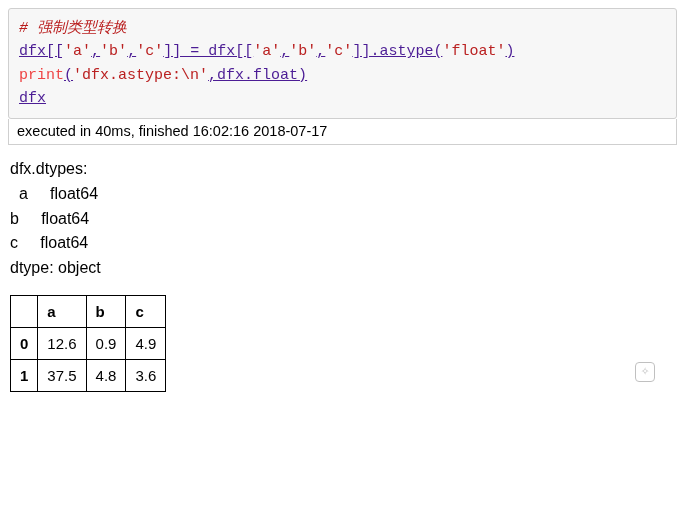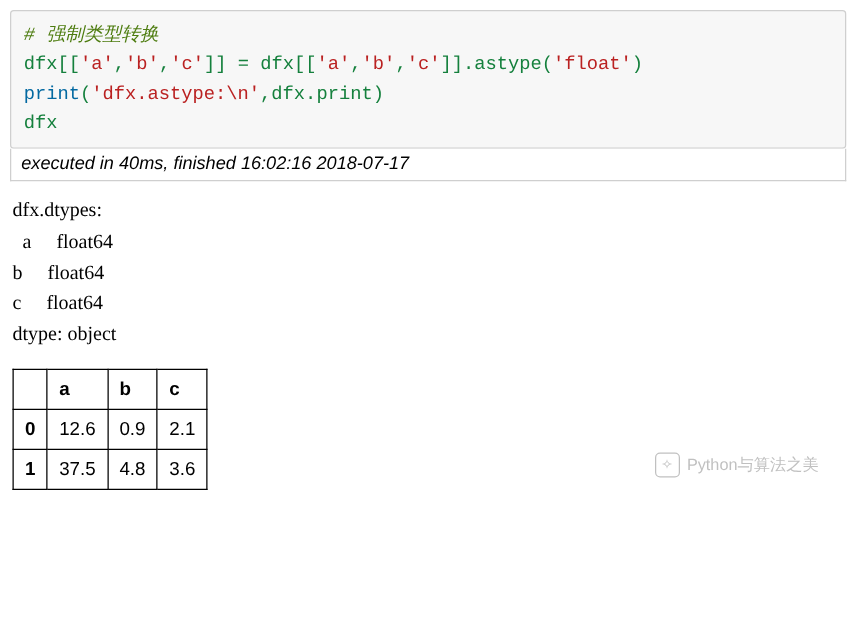--- a/index.html
+++ b/index.html
@@ -15,37 +15,36 @@
     background: #f7f7f7;
     border: 1px solid #cfcfcf;
     border-radius: 3px;
     padding: 8px 10px;
     font-family: "Consolas", "Courier New", monospace;
     font-size: 15px;
     line-height: 1.55;
     white-space: pre;
     overflow: hidden;
   }
-  .comment { color: #4d7c0f; font-style: italic; }
+  .comment { color: #b91c1c; font-style: italic; }
   .str     { color: #ba2121; }
-  .builtin { color: #0369a1; }
-  .plain   { color: #15803d; }
+  .builtin { color: #ef4444; }
+  .plain   { color: #4c1d95; text-decoration: underline; }
 
   .exec-line {
     border: 1px solid #cfcfcf;
     border-top: none;
     background: #ffffff;
     padding: 4px 8px 5px 8px;
     font-family: Arial, sans-serif;
     font-size: 14.5px;
-    font-style: italic;
   }
 
   .output-text {
-    font-family: Liberation Serif, serif;
+    font-family: Liberation Sans, sans-serif;
     font-size: 16px;
     line-height: 1.55;
     white-space: pre;
     margin: 12px 0 14px 2px;
   }
 
   table.df {
     border-collapse: collapse;
     margin-left: 2px;
     font-family: Arial, sans-serif;
@@ -81,21 +80,21 @@
     display: flex; align-items: center; justify-content: center;
     font-size: 11px;
     color: #b6b6b6;
   }
 </style>
 </head>
 <body>
 
 <div class="code-cell"><span class="comment"># 强制类型转换</span>
 <span class="plain">dfx[[</span><span class="str">'<span>a</span>'</span><span class="plain">,</span><span class="str">'<span>b</span>'</span><span class="plain">,</span><span class="str">'<span>c</span>'</span><span class="plain">]] = dfx[[</span><span class="str">'<span>a</span>'</span><span class="plain">,</span><span class="str">'<span>b</span>'</span><span class="plain">,</span><span class="str">'<span>c</span>'</span><span class="plain">]].astype(</span><span class="str">'<span>float</span>'</span><span class="plain">)</span>
-<span class="builtin">print</span><span class="plain">(</span><span class="str">'<span>dfx.astype:\n</span>'</span><span class="plain">,dfx.print)</span>
+<span class="builtin">print</span><span class="plain">(</span><span class="str">'<span>dfx.astype:\n</span>'</span><span class="plain">,dfx.float)</span>
 <span class="plain">dfx</span></div>
 
 <div class="exec-line">executed in 40ms, finished 16:02:16 2018-07-17</div>
 
 <div class="output-text">dfx.dtypes:
   a     float64
 b     float64
 c     float64
 dtype: object</div>
 
@@ -104,27 +103,26 @@
       <tr>
     <th></th>
     <th>a</th>
     <th>b</th>
     <th>c</th>
   </tr>
   <tr>
     <td class="idx">0</td>
     <td>12.6</td>
     <td>0.9</td>
-    <td>2.1</td>
+    <td>4.9</td>
   </tr>
   <tr>
     <td class="idx">1</td>
     <td>37.5</td>
     <td>4.8</td>
     <td>3.6</td>
   </tr>
 </tbody>
   </table>
 
 <div class="watermark">
   <span class="wm-icon">✧</span>
-  <span>Python与算法之美</span>
 </div>
 
 </body></html>

